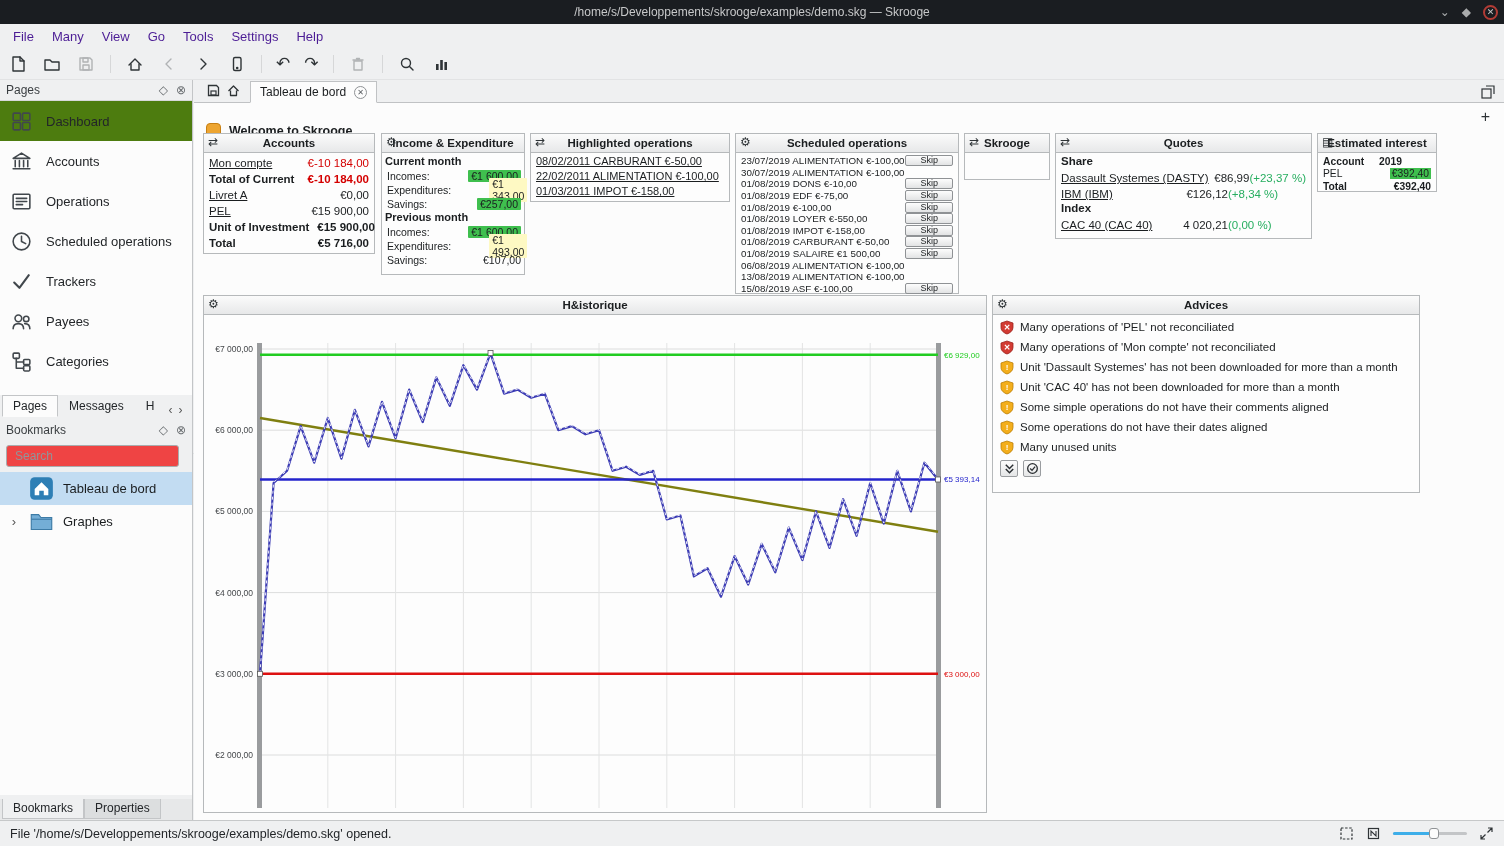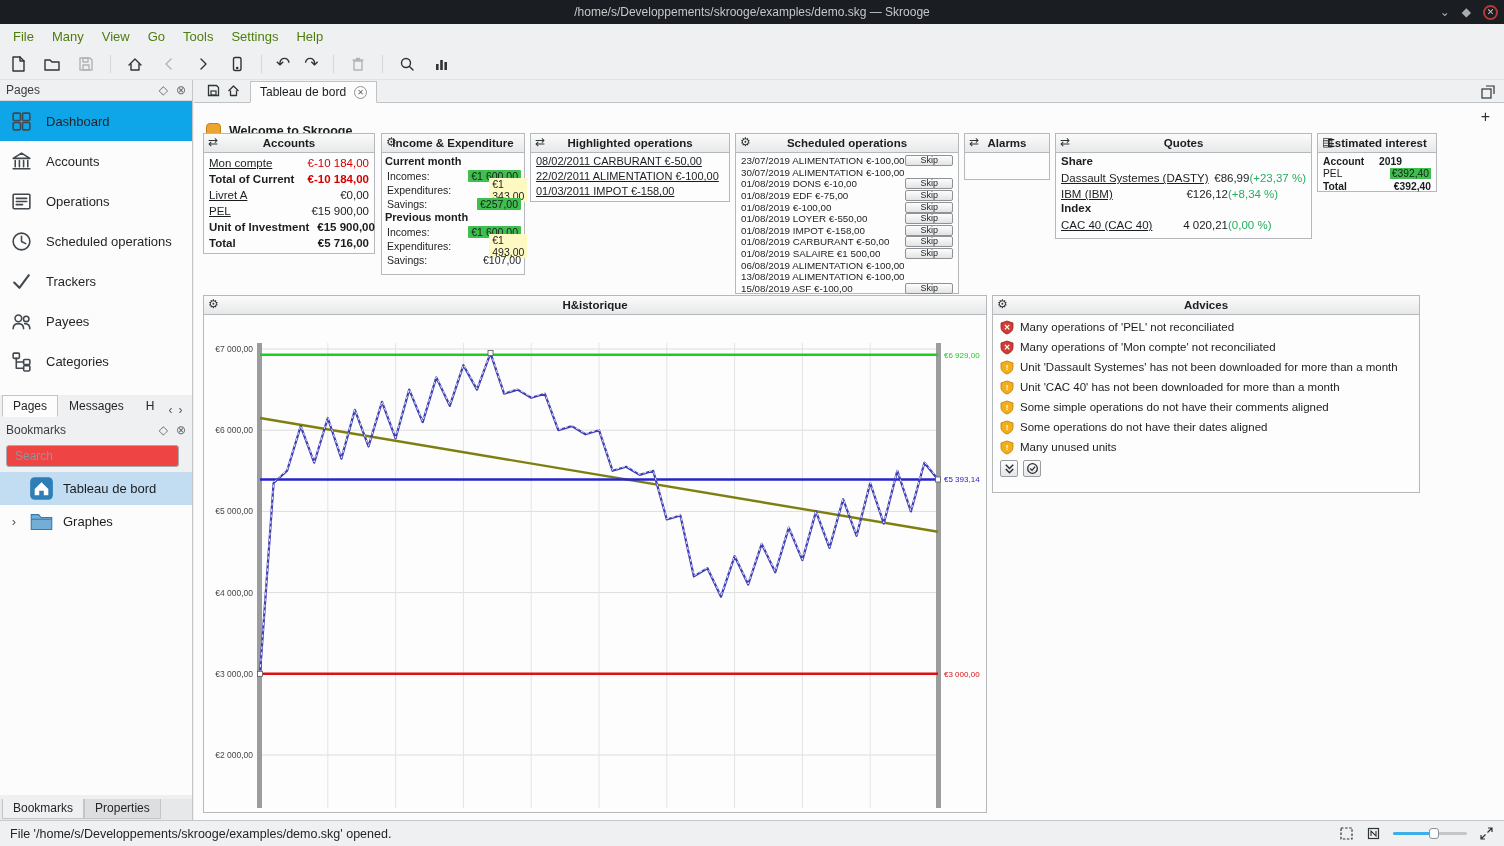--- a/index.html
+++ b/index.html
@@ -8,39 +8,39 @@
 
   
   .titlebar{position:absolute;left:0;top:0;width:1504px;height:24px;background:#1a1d21;display:flex;align-items:center;justify-content:center;}
   .titlebar .title{color:#c7c8c9;font-size:12px;}
   .tb-winbtns{position:absolute;right:6px;top:0;height:24px;display:flex;align-items:center;gap:12px;}
   .winbtn{color:#a9abac;font-size:12px;line-height:1;cursor:default;}
   .close-circ{width:15px;height:15px;border-radius:50%;background:#1a1d21;border:2px solid #b23b35;color:#c9caca;font-size:9px;display:flex;align-items:center;justify-content:center;}
 
   
   .menubar{position:absolute;left:0;top:24px;width:1504px;height:24px;background:#eff0f1;display:flex;align-items:center;padding-left:4px;}
-  .menu-item{padding:3px 9px;font-size:13px;color:#4d7c0f;}
+  .menu-item{padding:3px 9px;font-size:13px;color:#4c1d95;}
 
   
   .toolbar{position:absolute;left:0;top:48px;width:1504px;height:32px;background:#eff0f1;display:flex;align-items:center;padding-left:8px;gap:14px;border-bottom:1px solid #e2e3e4;}
   .tb-icon{width:20px;height:20px;display:flex;align-items:center;justify-content:center;}
   .tb-icon svg{width:18px;height:18px;}
   .tb-icon .st{fill:none;stroke:#2f3437;stroke-width:1.4;stroke-linejoin:round;stroke-linecap:round;}
   .tb-icon.disabled{opacity:.32;}
   .tb-glyph{font-size:17px;color:#2f3437;line-height:1;}
   .tb-sep{width:1px;height:18px;background:#d6d7d8;}
 
   
   .sidebar{position:absolute;left:0;top:80px;width:193px;height:740px;background:#eff0f1;border-right:1px solid #c3c5c7;}
   .panel-header{height:20px;display:flex;align-items:center;padding:0 6px;font-size:12px;color:#3a3e41;}
   .panel-header .ph-title{flex:1;}
   .ph-icon{color:#6a6e71;font-size:12px;margin-left:8px;line-height:1;}
   .pages-list{position:absolute;left:0;top:20px;width:192px;height:295px;background:#fcfcfc;border-top:1px solid #d7d8d9;}
   .page-item{height:40px;display:flex;align-items:center;padding-left:10px;gap:13px;font-size:13px;color:#232629;}
-  .page-item.selected{background:#0ea5e9;}
+  .page-item.selected{background:#4d7c0f;}
   .page-icon{width:23px;height:23px;}
   .page-icon svg{width:23px;height:23px;}
   .i{fill:none;stroke:#41474c;stroke-width:1.5;stroke-linejoin:round;stroke-linecap:round;}
   .pages-tabs{position:absolute;left:0;top:315px;width:192px;height:22px;display:flex;align-items:flex-end;padding-left:2px;}
   .ptab{font-size:12px;padding:3px 10px;border:1px solid transparent;color:#232629;white-space:nowrap;}
   .ptab.active{background:#fcfcfc;border:1px solid #c3c5c7;border-bottom:1px solid #fcfcfc;}
   .ptab-scroll{font-size:12px;color:#555;padding:0 3px;}
   .bm-header{position:absolute;left:0;top:340px;width:192px;}
   .bm-search-row{position:absolute;left:0;top:363px;width:192px;height:26px;display:flex;align-items:center;padding:0 6px;gap:6px;}
   .bm-search{flex:1;height:22px;border:1px solid #a9acae;border-radius:3px;background:#ef4444;font-family:"Liberation Sans",sans-serif;font-size:12px;padding:0 8px;color:#232629;}
@@ -471,21 +471,21 @@
           <div class="sched-row">
             <span>15/08/2019 ASF €-100,00</span>
             <button class="skip-btn">Skip</button>
           </div>
         </div>
     </div>
 
     <div class="widget" style="left:770px;top:30px;width:86px;height:47px;">
       <div class="w-header">
         <span class="w-hicon">⇄</span>
-        <span>Alarms</span>
+        <span>Skrooge</span>
       </div>
       <div class="w-content"></div>
     </div>
 
     <div class="widget" style="left:861px;top:30px;width:257px;height:106px;">
       <div class="w-header">
         <span class="w-hicon">⇄</span>
         <span>Quotes</span>
       </div>
       <div class="w-content" id="quotes-content">

